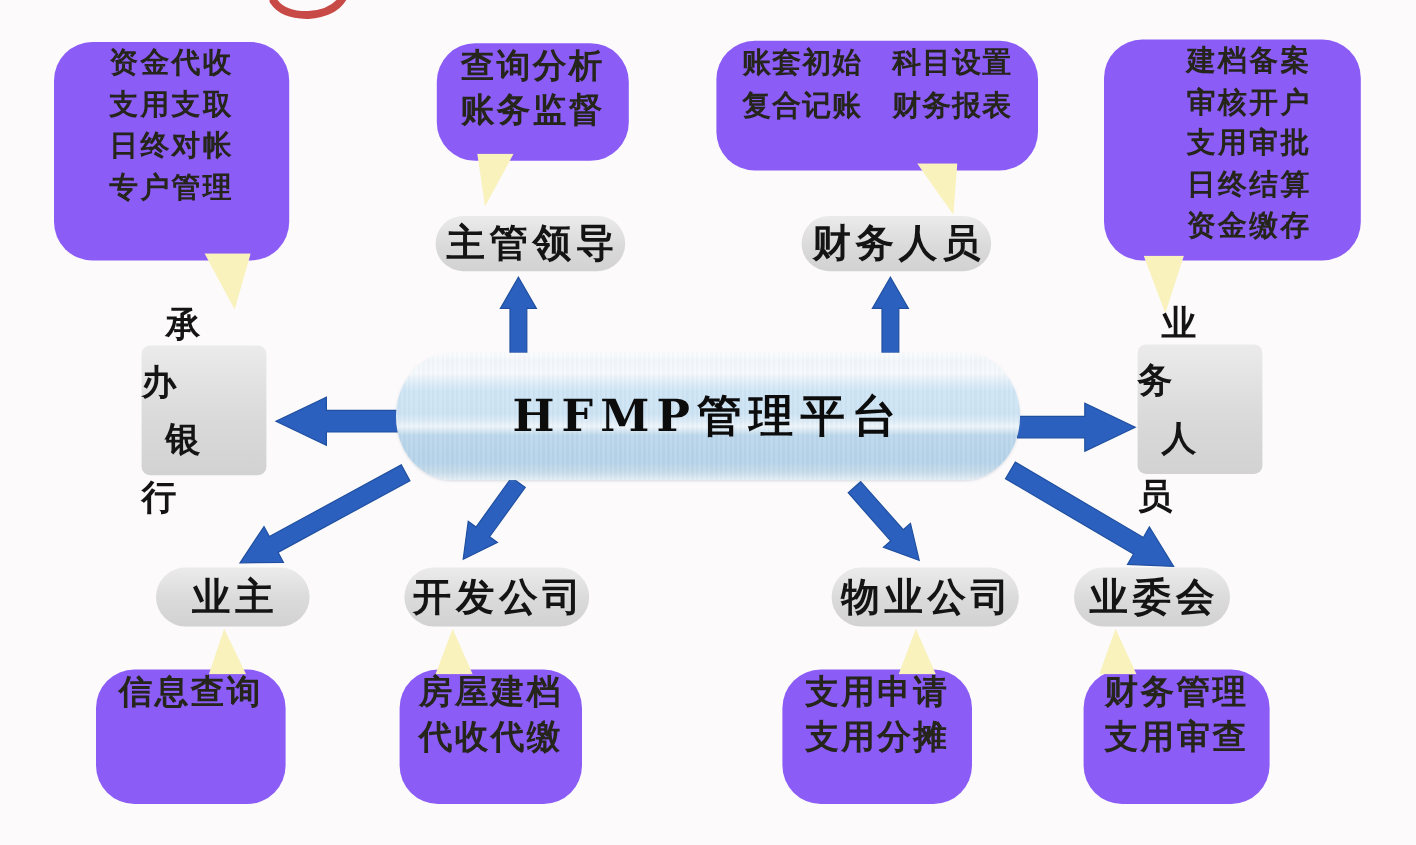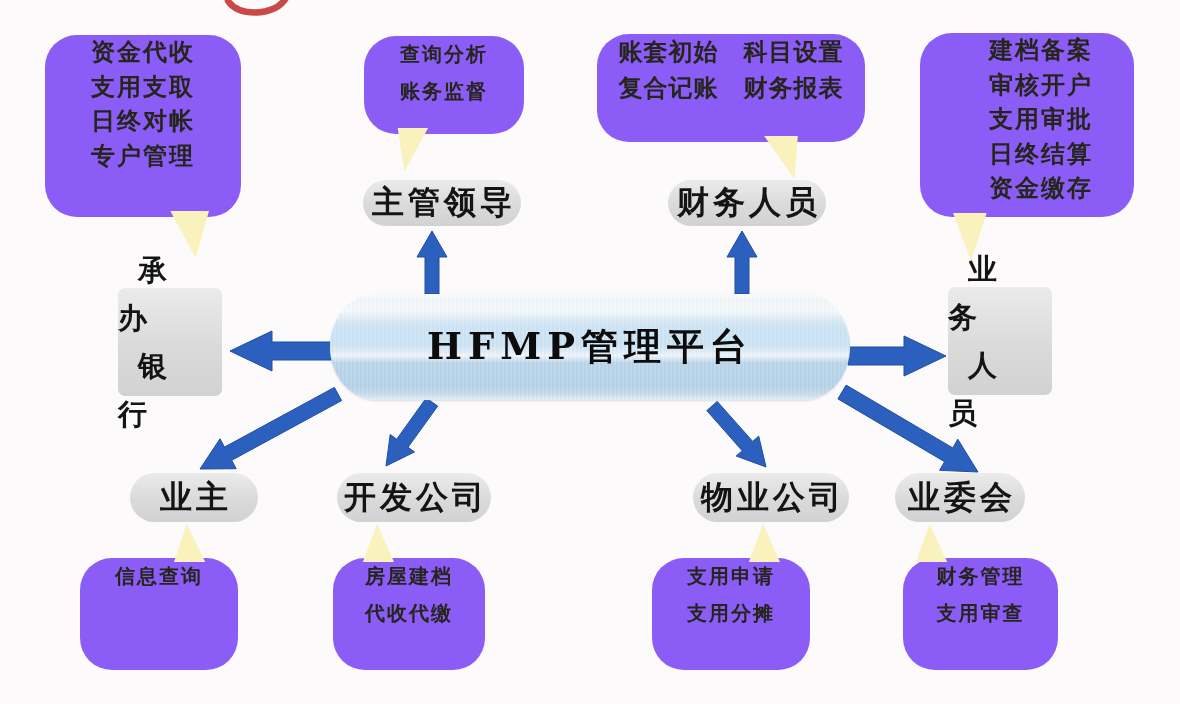--- a/index.html
+++ b/index.html
@@ -19,21 +19,21 @@
     border-radius:32px;
     display:flex;flex-direction:column;align-items:center;
     color:#25251c;
     font-weight:700;
     text-align:center;
   }
   .bubble .ln{white-space:pre;}
   .tail{position:absolute;background:#f9f2bd;z-index:2;}
 
   .b-5line{font-size:24px;line-height:34.5px;letter-spacing:2px;}
-  .b-2line{font-size:20px;line-height:37px;letter-spacing:2px;}
+  .b-2line{font-size:28px;line-height:37px;letter-spacing:2px;}
   .b-wide{font-size:24px;line-height:36px;letter-spacing:1px;}
 
   
   .node{
     position:absolute;z-index:3;
     background:linear-gradient(180deg,#ebebeb 0%,#dadada 55%,#d2d2d2 100%);
     display:flex;flex-direction:column;justify-content:center;align-items:center;
     color:#141414;
     font-family:"DejaVu Serif","DejaVu Sans",serif;
     font-weight:700;

